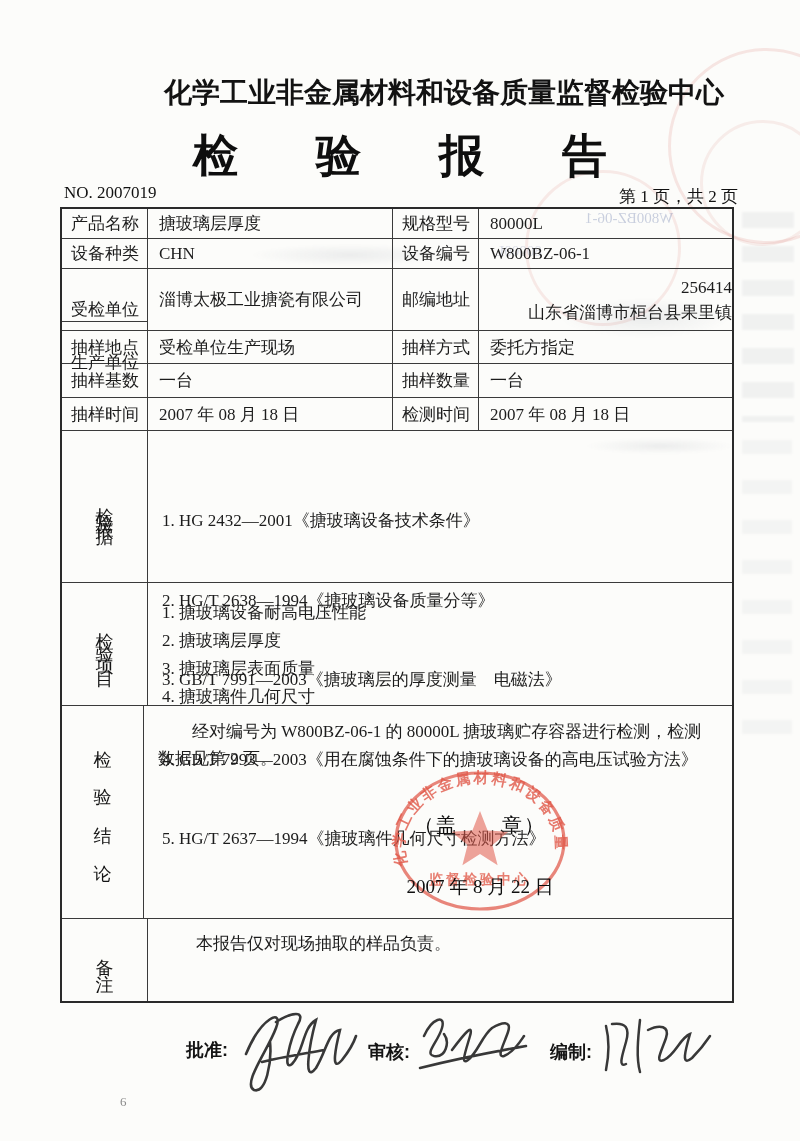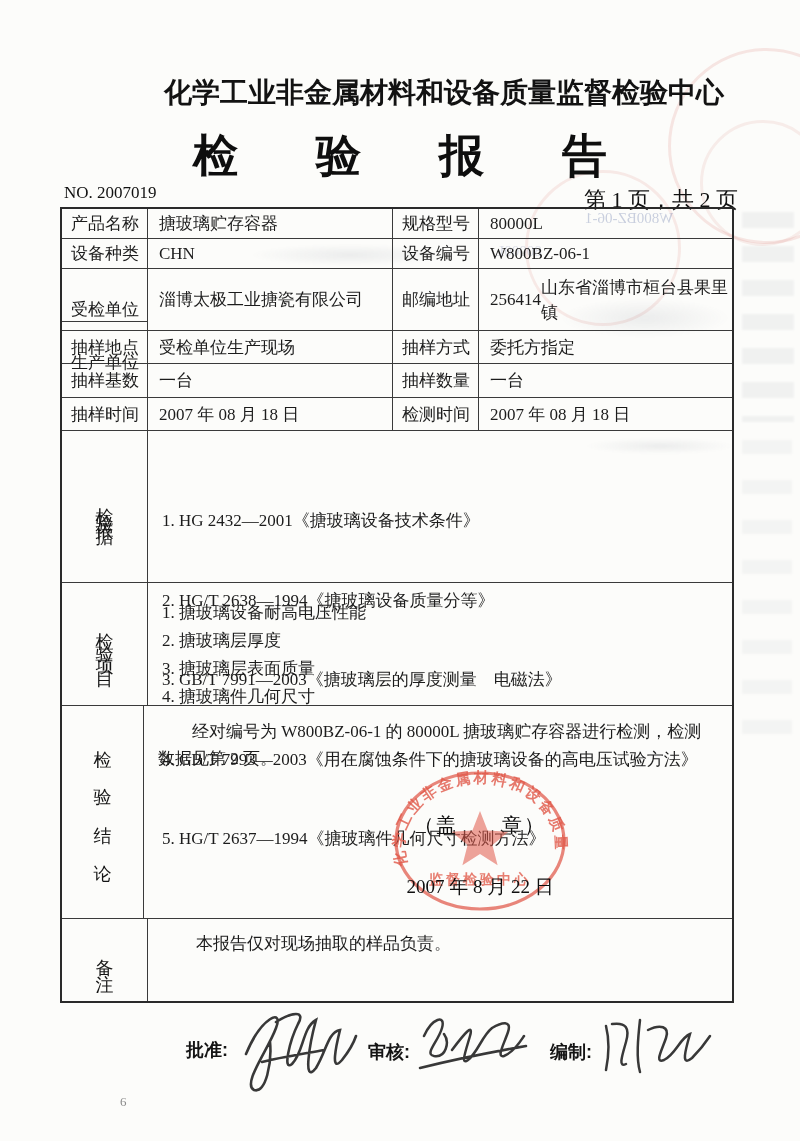--- a/index.html
+++ b/index.html
@@ -15,40 +15,40 @@
     font-family:"Liberation Sans","DejaVu Sans",sans-serif;
     font-weight:bold;font-size:28px;letter-spacing:0px;color:#121212;margin-left:44px;
   }
   .report-title{
     position:absolute;top:126px;left:0;width:100%;text-align:center;
     font-family:"Liberation Sans","DejaVu Sans",sans-serif;
     font-weight:bold;font-size:45px;color:#0e0e0e;
     letter-spacing:78px;text-indent:78px;white-space:nowrap;
   }
   .report-no{position:absolute;top:183px;left:64px;font-size:17px;color:#111;}
-  .page-info{position:absolute;top:185px;right:62px;font-size:22px;color:#111;}
+  .page-info{position:absolute;top:185px;right:62px;font-size:17px;color:#111;}
 
   
   .rtable{
     position:absolute;left:60px;top:207px;width:674px;
     border:2px solid #2a2a2a;box-sizing:border-box;background:transparent;
     font-size:17px;
   }
   .trow{display:flex;border-bottom:1px solid #3a3a3a;box-sizing:border-box;}
   .trow:last-child{border-bottom:none;}
   .cell{box-sizing:border-box;display:flex;align-items:center;}
   .c-l1{width:86px;border-right:1px solid #3a3a3a;padding-left:9px;}
   .c-v1{width:245px;border-right:1px solid #3a3a3a;padding-left:11px;}
   .c-l2{width:86px;border-right:1px solid #3a3a3a;padding-left:9px;}
   .c-v2{flex:1;padding-left:11px;}
   .h30{height:30px}.h62{height:62px}.h33{height:33px}.h34{height:34px}
   .dualabel{flex-direction:column;align-items:stretch;padding-left:0;}
   .dualabel>div{flex:1;display:flex;align-items:center;padding-left:9px;box-sizing:border-box;margin-top:29px;}
   .dualabel>div:first-child{border-bottom:1px solid #3a3a3a;}
-  .twoline{flex-direction:row;align-items:center;justify-content:center;line-height:25px;}
+  .twoline{flex-direction:column;align-items:flex-end;justify-content:center;line-height:25px;}
 
   
   .srow{display:flex;border-bottom:1px solid #3a3a3a;box-sizing:border-box;}
   .srow:last-child{border-bottom:none;}
   .s-label{
     width:86px;border-right:1px solid #3a3a3a;box-sizing:border-box;
     display:flex;align-items:center;justify-content:center;
   }
   .vtext{
     writing-mode:vertical-lr;text-orientation:upright;
@@ -117,21 +117,21 @@
 
   <div class="org-title">化学工业非金属材料和设备质量监督检验中心</div>
   <div class="report-title">检验报告</div>
   <div class="report-no">NO. 2007019</div>
   <div class="page-info">第 1 页，共 2 页</div>
 
   <div class="rtable">
 
     <div class="trow h30">
       <div class="cell c-l1">产品名称</div>
-      <div class="cell c-v1">搪玻璃贮存容器</div>
+      <div class="cell c-v1">搪玻璃层厚度</div>
       <div class="cell c-l2">规格型号</div>
       <div class="cell c-v2">80000L</div>
     </div>
 
     <div class="trow h30">
       <div class="cell c-l1">设备种类</div>
       <div class="cell c-v1">CHN</div>
       <div class="cell c-l2">设备编号</div>
       <div class="cell c-v2">W800BZ-06-1</div>
     </div>

